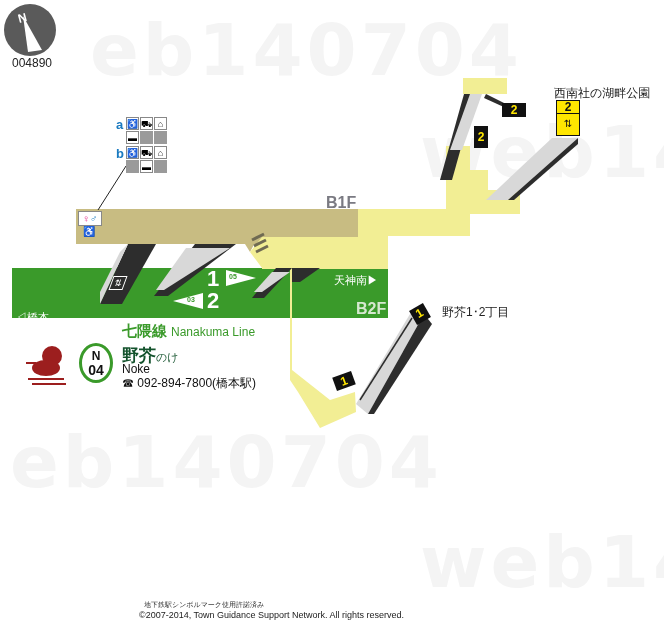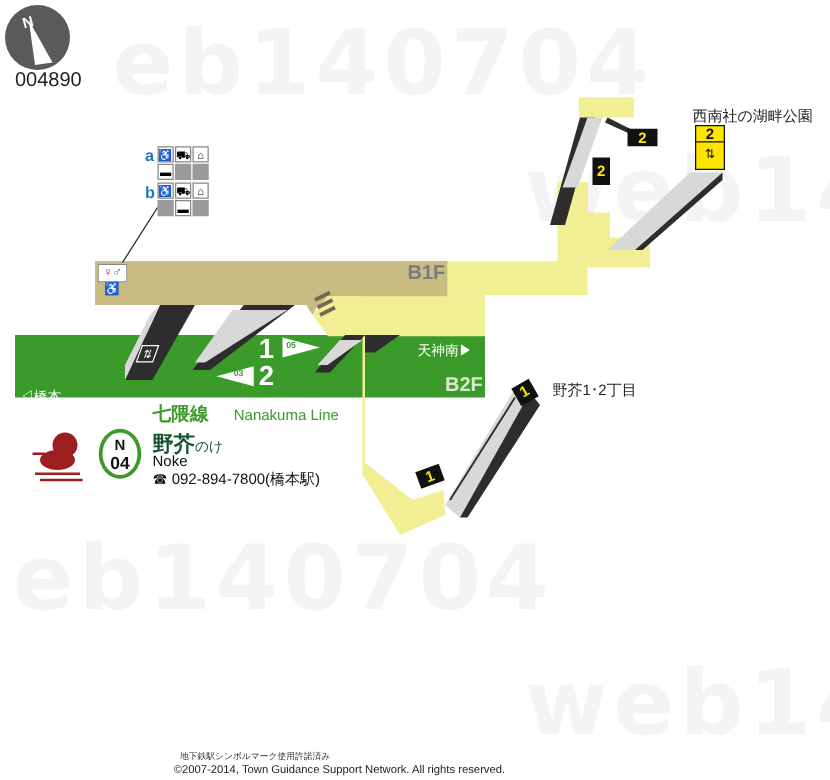--- a/index.html
+++ b/index.html
@@ -1,24 +1,24 @@
 <!DOCTYPE html>
 <html><head>
 <meta charset="utf-8">
 <style>
   * { margin:0; padding:0; box-sizing:border-box; }
   body { width:664px; height:624px; background:#ffffff; position:relative; overflow:hidden; font-family:"Liberation Sans", sans-serif; }
   .abs { position:absolute; }
   .wm { position:absolute; font-family:"DejaVu Sans", sans-serif; font-weight:bold; font-size:72px; color:#f4f4f4; letter-spacing:4px; }
   svg { position:absolute; left:0; top:0; }
-  .code { left:12px; top:56px; font-size:16px; color:#222; }
+  .code { left:12px; top:56px; font-size:12px; color:#222; }
   .station-label { font-size:12px; color:#222; }
   .num-box { background:#111; color:#ffe600; font-weight:bold; font-size:12px; text-align:center; line-height:14px; }
   .line-name { left:122px; top:322px; color:#3a9a2a; font-size:15px; font-weight:bold; white-space:nowrap; }
-  .line-name .en { font-size:12px; font-weight:normal; margin-left:20px; }
+  .line-name .en { font-size:12px; font-weight:normal; margin-left:4px; }
   .st-name { left:122px; top:344px; font-size:17px; font-weight:bold; color:#14532d; white-space:nowrap;font-family:Liberation Mono, monospace; }
   .st-name .kana { font-size:11px; font-weight:normal; }
   .st-en { left:122px; top:362px; font-size:12px; color:#111; }
   .st-tel { left:122px; top:375px; font-size:12px; color:#111; white-space:nowrap; }
   .badge { left:79px; top:343px; width:34px; height:40px; border:3px solid #3a9a2a; border-radius:50%; text-align:center; font-weight:bold; color:#111; font-size:12px; line-height:14px; padding-top:3px; background:#fff; }
   .badge .n2 { font-size:14px; }
   .footer1 { left:144px; top:600px; font-size:7px; color:#333; }
   .footer2 { left:139px; top:610px; font-size:9px; color:#222; white-space:nowrap; }
   .dir { color:#fff; font-size:11px; white-space:nowrap; }
   .floor { font-weight:bold; font-size:16px; color:#7a7a82; }
@@ -114,21 +114,21 @@
   <div class="abs fac-icon" style="left:10px;top:0;">♿</div>
   <div class="abs fac-icon" style="left:24px;top:0;">⛟</div>
   <div class="abs fac-icon" style="left:38px;top:0;">⌂</div>
   <div class="abs fac-gray" style="left:10px;top:14px;"></div>
   <div class="abs fac-icon" style="left:24px;top:14px;">▬</div>
   <div class="abs fac-gray" style="left:38px;top:14px;"></div>
 </div>
 
 <div class="abs" style="left:78px;top:211px;width:24px;height:15px;background:#fff;border:1px solid #888;font-size:10px;line-height:13px;text-align:center;"><span style="color:#e0167c">♀</span><span style="color:#1a7ac0">♂♿</span></div>
 
-<div class="abs floor" style="left:326px;top:210px;">B1F</div>
+<div class="abs floor" style="left:326px;top:194px;">B1F</div>
 <div class="abs floor b2" style="left:356px;top:300px;">B2F</div>
 
 <div class="abs big" style="left:207px;top:266px;">1</div>
 <div class="abs big" style="left:207px;top:288px;">2</div>
 <div class="abs" style="left:229px;top:273px;font-size:7px;color:#3a9a2a;font-weight:bold;">05</div>
 <div class="abs" style="left:187px;top:296px;font-size:7px;color:#3a9a2a;font-weight:bold;">03</div>
 <div class="abs dir" style="left:16px;top:310px;">◁橋本</div>
 <div class="abs dir" style="left:334px;top:273px;">天神南▶</div>
 <div class="abs" style="left:111px;top:276px;width:14px;height:14px;border:1px solid #fff;color:#fff;font-size:9px;text-align:center;line-height:12px;transform:skewX(-20deg);">⇅</div>
 

